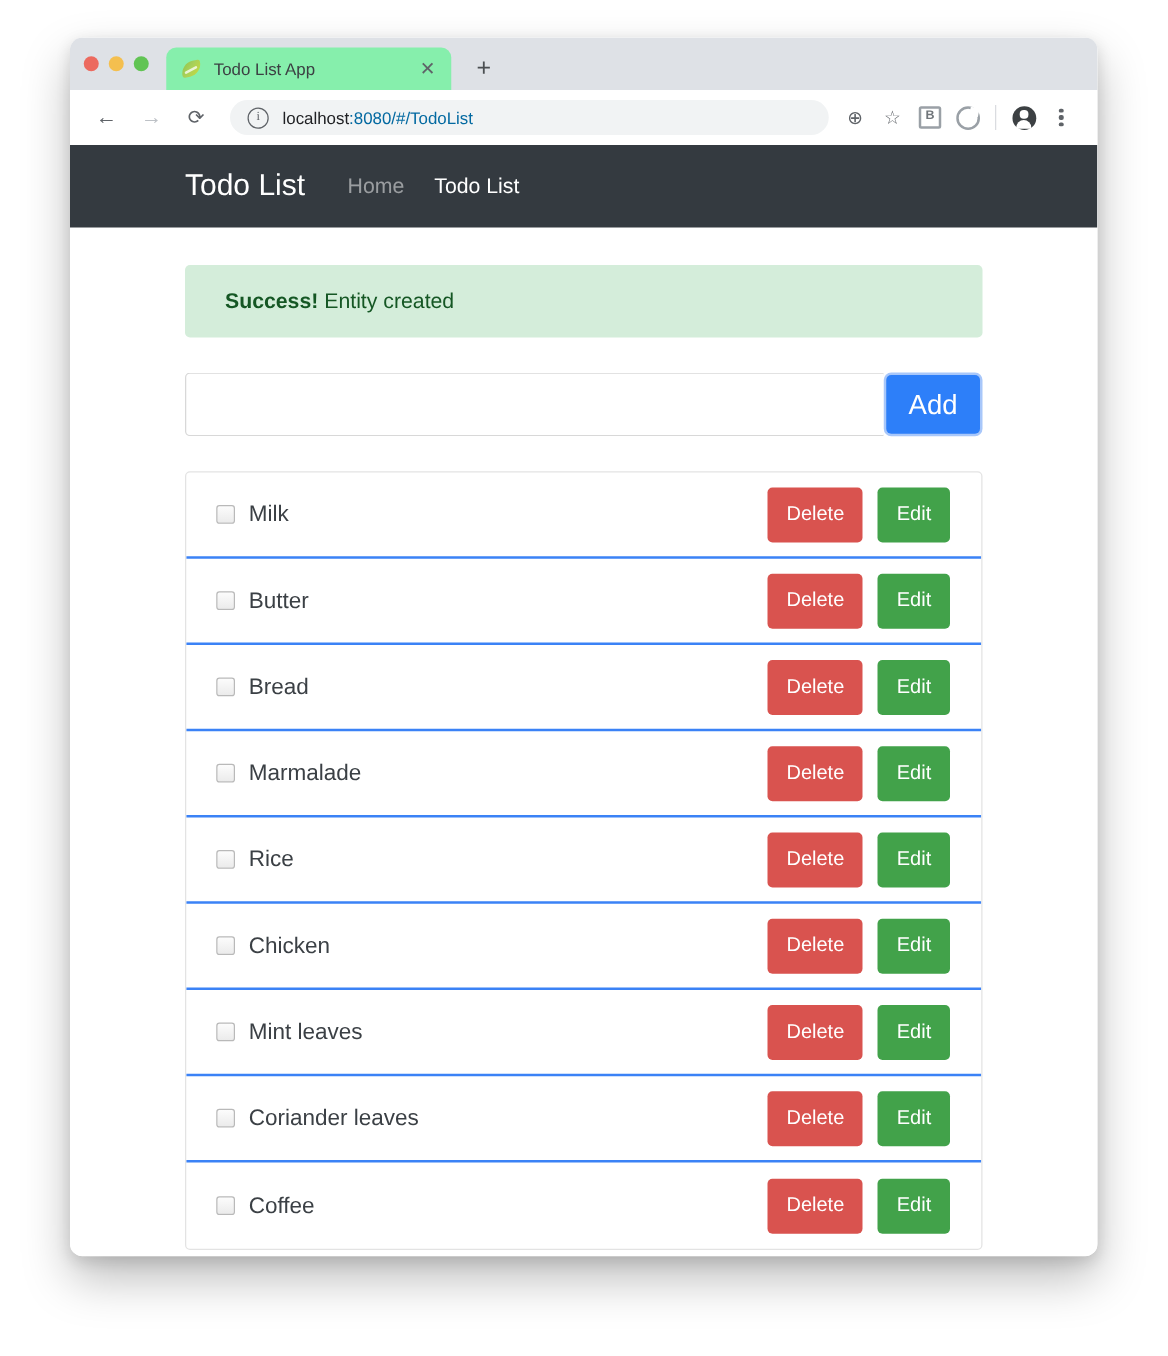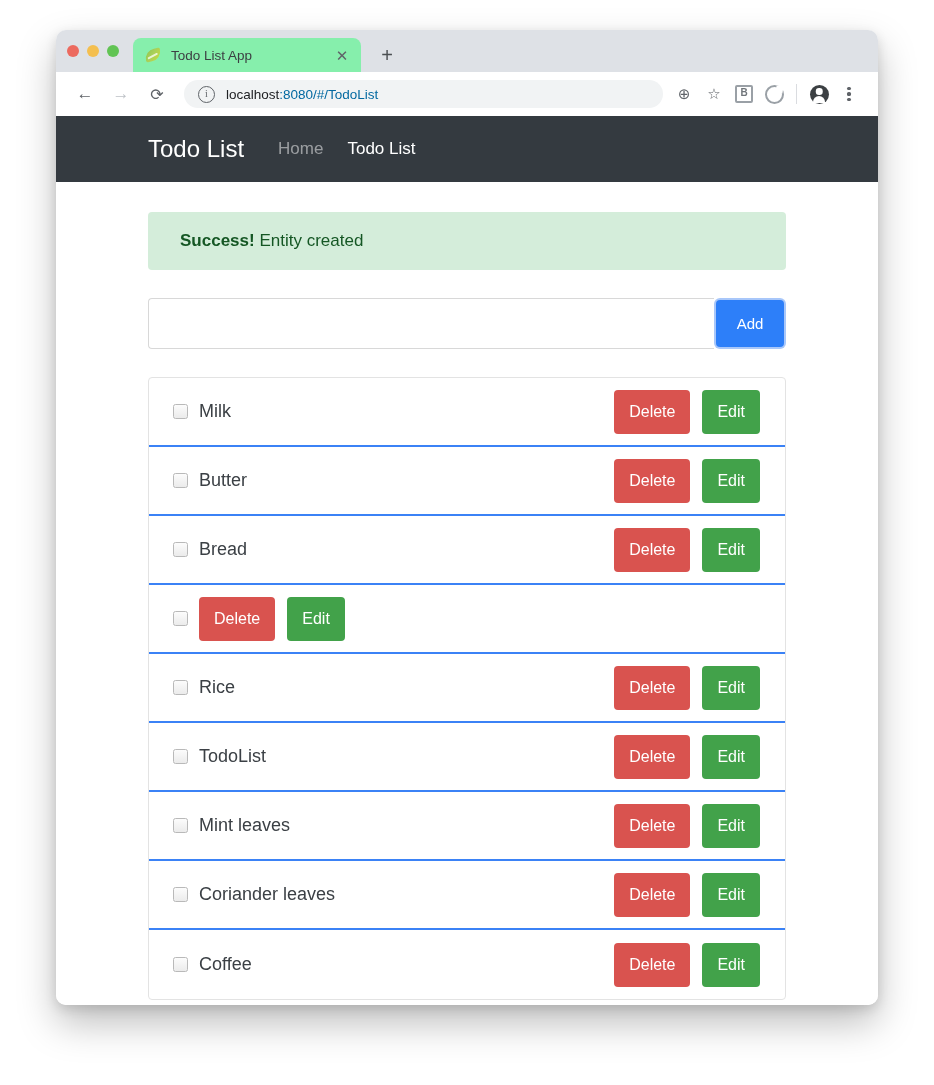--- a/index.html
+++ b/index.html
@@ -272,21 +272,21 @@
     background: #a8c7fa;
     box-sizing: border-box;
   }
   .add-btn {
     height: 100%;
     min-width: 68px;
     background: #2d7ff9;
     color: #ffffff;
     border: none;
     border-radius: 4px;
-    font-size: 15px;
+    font-size: 22px;
     padding: 0 18px;
     cursor: pointer;
     font-family: "Liberation Sans", sans-serif;
   }
 
   
   .list-group {
     margin-top: 28px;
     border: 1px solid #e3e3e3;
     border-radius: 4px;
@@ -425,36 +425,37 @@
           <div class="list-item">
             <span class="todo-check"></span>
             <span class="todo-label">Bread</span>
             <div class="row-actions">
               <button class="btn btn-delete">Delete</button>
               <button class="btn btn-edit">Edit</button>
             </div>
           </div>
           <div class="list-item">
             <span class="todo-check"></span>
+            <span class="todo-label">Marmalade</span>
             <div class="row-actions">
               <button class="btn btn-delete">Delete</button>
               <button class="btn btn-edit">Edit</button>
             </div>
           </div>
           <div class="list-item">
             <span class="todo-check"></span>
             <span class="todo-label">Rice</span>
             <div class="row-actions">
               <button class="btn btn-delete">Delete</button>
               <button class="btn btn-edit">Edit</button>
             </div>
           </div>
           <div class="list-item">
             <span class="todo-check"></span>
-            <span class="todo-label">TodoList</span>
+            <span class="todo-label">Chicken</span>
             <div class="row-actions">
               <button class="btn btn-delete">Delete</button>
               <button class="btn btn-edit">Edit</button>
             </div>
           </div>
           <div class="list-item">
             <span class="todo-check"></span>
             <span class="todo-label">Mint leaves</span>
             <div class="row-actions">
               <button class="btn btn-delete">Delete</button>

